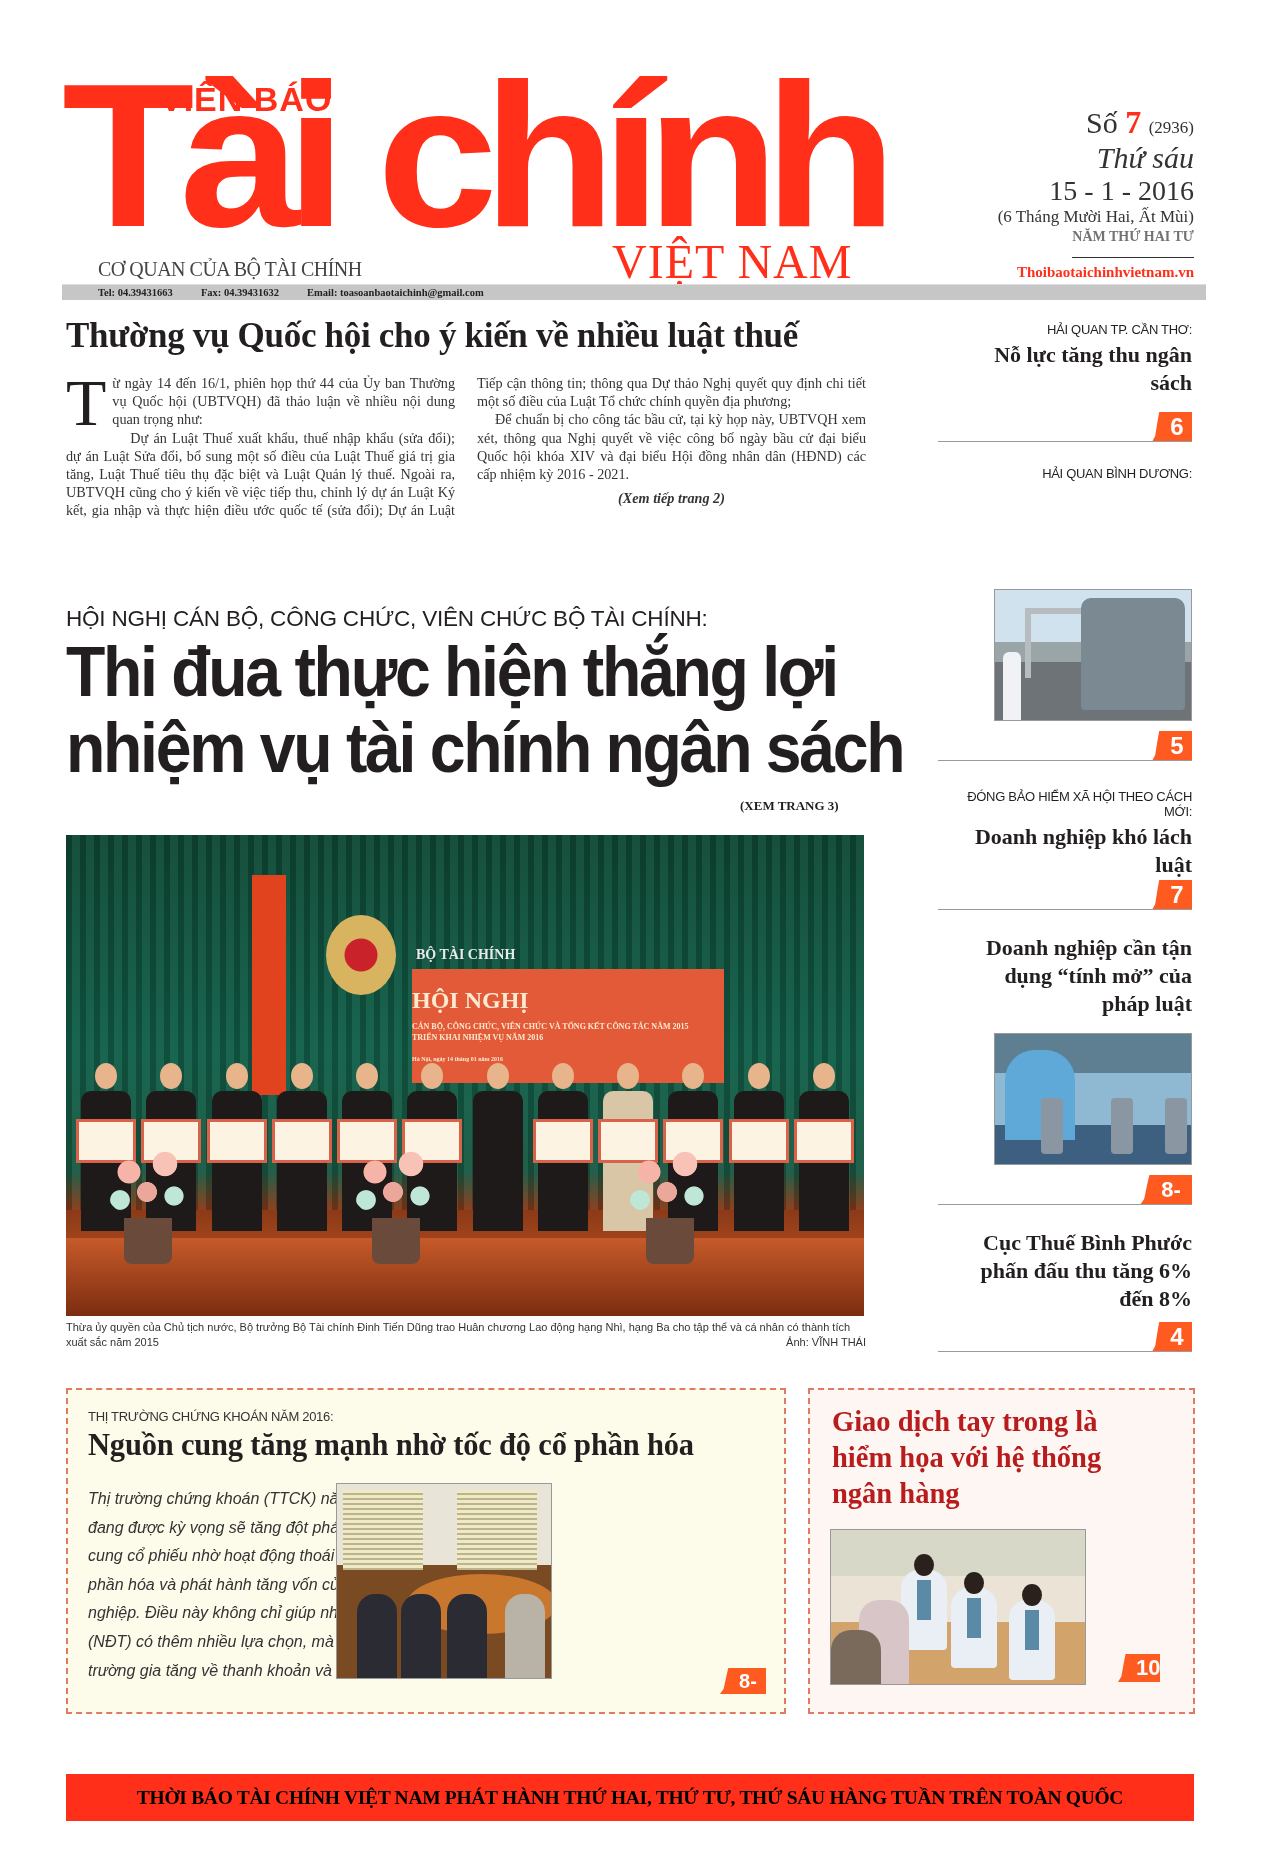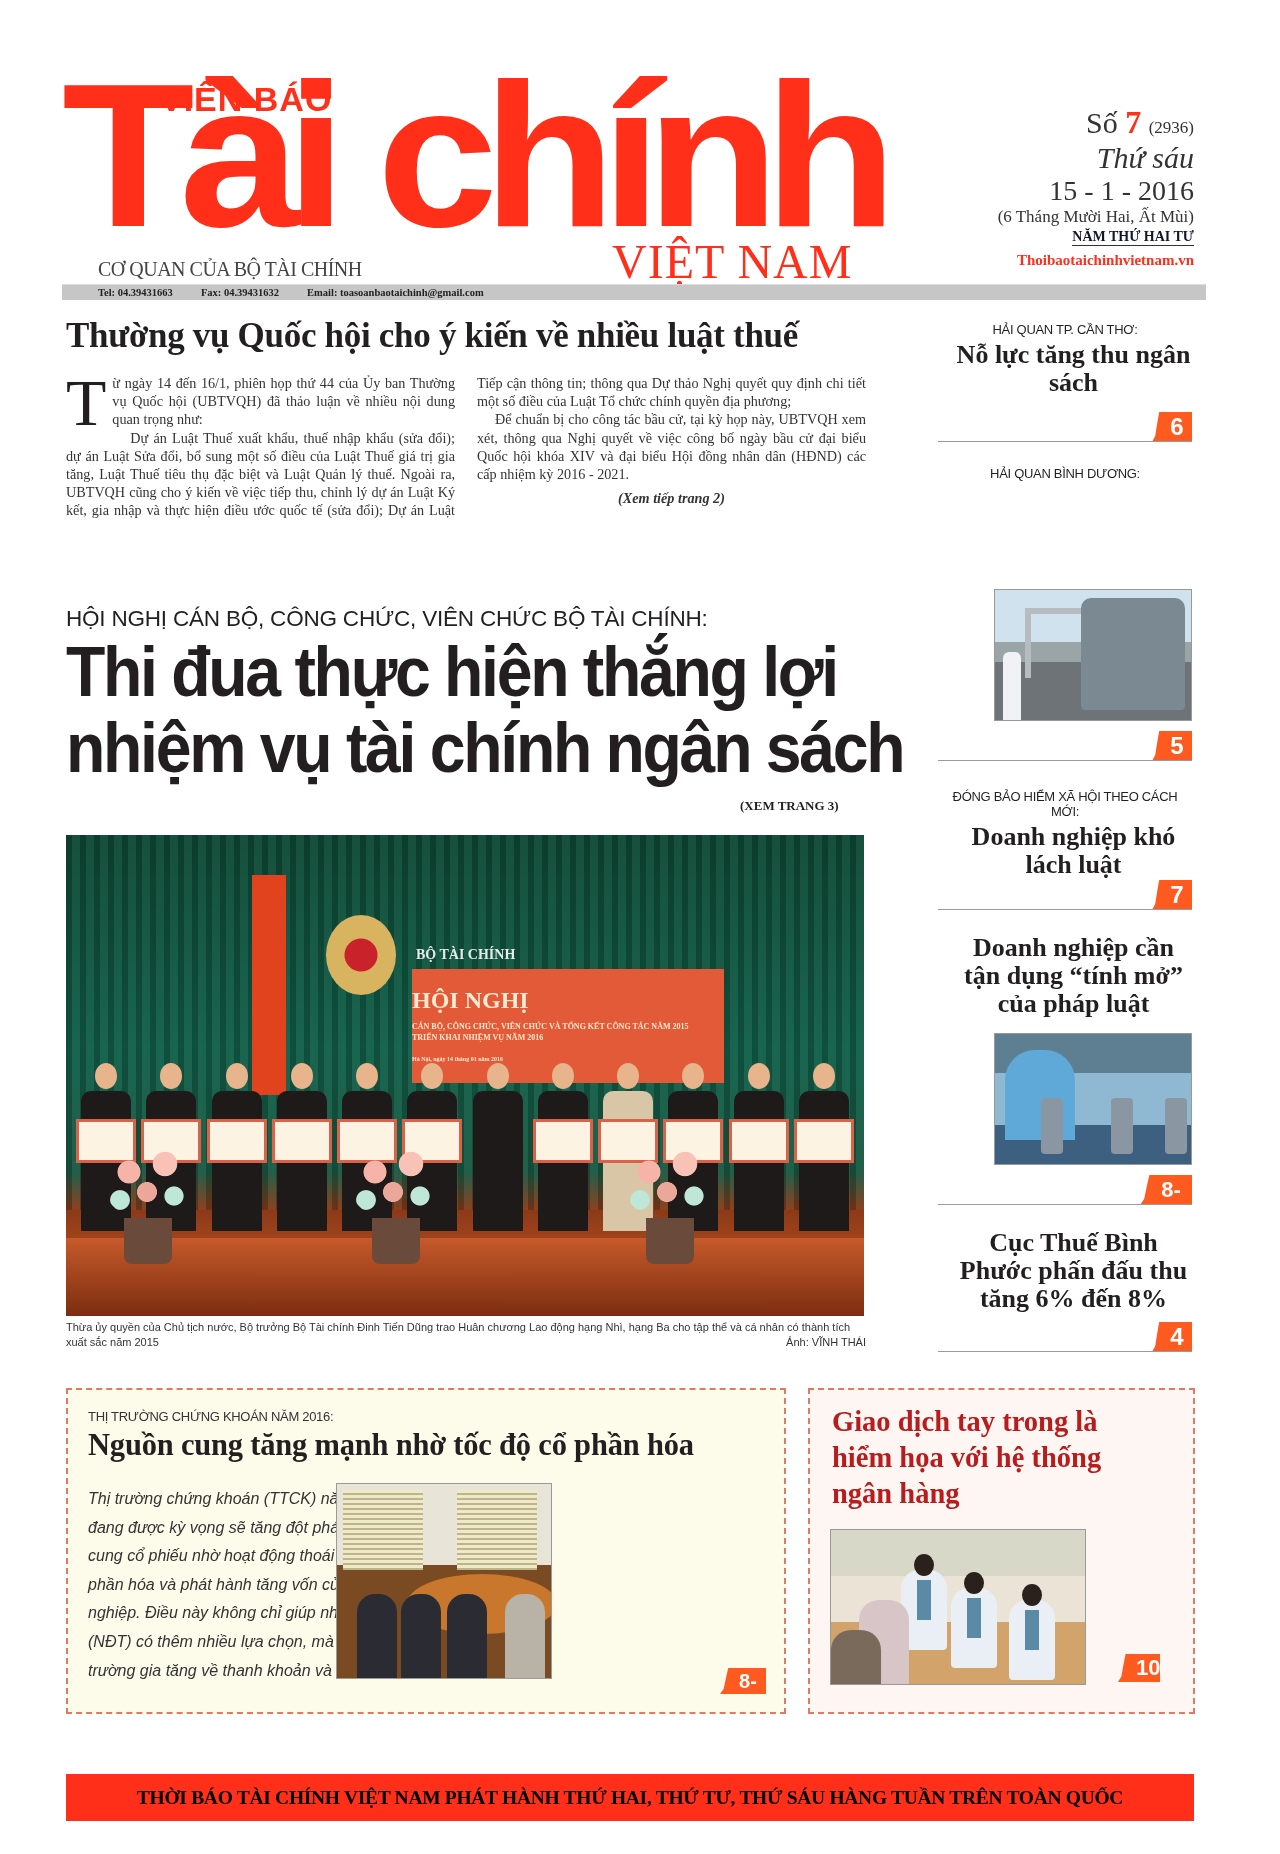--- a/index.html
+++ b/index.html
@@ -15,21 +15,21 @@
   .contact-bar { left: 62px; top: 284px; width: 1144px; height: 16px; background: #c6c6c6; border-top: 1px solid #dcdcdc; display: flex; align-items: center; padding-left: 36px; font-family: "Liberation Serif", serif; font-weight: 700; font-size: 10.5px; color: #222; }
   .contact-bar span { margin-right: 28px; }
 
   .issue { right: 86px; top: 104px; text-align: right; width: 220px; line-height: 1.15; }
   .issue .so { font-size: 30px; color: #333; }
   .issue .so b { color: #ff2f1a; font-size: 32px; }
   .issue .so small { font-size: 17px; color: #333; }
   .issue .dow { font-size: 30px; font-style: italic; color: #333; }
   .issue .date { font-size: 28px; color: #333; }
   .issue .lunar { font-size: 17px; color: #333; }
-  .issue .year { font-size: 14px; font-weight: 700; color: #0f172a; border-bottom: 1px solid #333; display: inline-block; padding-bottom: 0; }
+  .issue .year { font-size: 14px; font-weight: 700; color: #737373; border-bottom: 1px solid #333; display: inline-block; padding-bottom: 12px; }
   .issue .site { font-size: 15px; font-weight: 700; color: #ff2f1a; margin-top: 6px; }
 
   
   .lead-title { left: 66px; top: 316px; font-size: 35px; font-weight: 700; color: #231f20; letter-spacing: -0.3px; }
   .lead-body { left: 66px; top: 374px; width: 800px; column-count: 2; column-gap: 22px; font-size: 14.2px; line-height: 18.2px; text-align: justify; color: #333; }
   .lead-body p { text-indent: 18px; }
   .lead-body p.first { text-indent: 0; }
   .dropcap { float: left; font-size: 66px; line-height: 54px; margin: 2px 6px 0 0; color: #231f20; }
   .see-more { font-style: italic; font-weight: 700; text-align: center; display: block; margin-top: 6px; }
 
@@ -55,23 +55,23 @@
   .person .suit { width: 50px; height: 140px; background: #1f1a1a; margin: 2px auto 0; border-radius: 10px 10px 0 0; }
   .person .cert { position: absolute; left: -4px; top: 56px; width: 60px; height: 44px; background: #fdf3e3; border: 3px solid #d8624a; }
   .person.light .suit { background: #d8c6a6; }
   .stage { position: absolute; left: 0; bottom: 0; width: 100%; height: 78px; background: linear-gradient(180deg, #c65a2a, #7c2d10); }
   .pot { position: absolute; bottom: 52px; width: 48px; height: 46px; background: #6a4a3a; border-radius: 0 0 8px 8px; }
   .flower { position: absolute; bottom: 96px; width: 90px; height: 80px; border-radius: 50%; background: radial-gradient(circle at 30% 40%, #f6b3a8 0 14%, transparent 15%), radial-gradient(circle at 70% 30%, #f8c2b6 0 14%, transparent 15%), radial-gradient(circle at 50% 65%, #eaa79a 0 14%, transparent 15%), radial-gradient(circle at 20% 75%, #bfe7d8 0 10%, transparent 11%), radial-gradient(circle at 80% 70%, #bfe7d8 0 10%, transparent 11%); }
   .caption { left: 66px; top: 1320px; width: 800px; font-family: "Liberation Sans", sans-serif; font-size: 11px; line-height: 15px; color: #333; }
   .caption .credit { position: absolute; right: 0; top: 15px; }
 
   
-  .side { position: absolute; left: 938px; width: 254px; text-align: center; }
+  .side { position: absolute; left: 938px; width: 254px; text-align: right; }
   .side .sk { font-family: "Liberation Sans", sans-serif; font-size: 13px; color: #231f20; letter-spacing: -0.3px; }
-  .side .sh { font-size: 26px; font-weight: 700; line-height: 28px; color: #231f20; margin-left: 17px; }
+  .side .sh { font-size: 22px; font-weight: 700; line-height: 28px; color: #231f20; margin-left: 17px; }
   .pg { position: absolute; right: 0; height: 30px; background: #ff5a1f; color: #fff; font-family: "Liberation Sans", sans-serif; font-weight: 700; font-size: 24px; line-height: 30px; text-align: center; padding: 0 8px 0 18px; clip-path: polygon(18% 0, 100% 0, 100% 100%, 0 100%, 8% 80%, 14% 30%); }
   .side-rule { position: absolute; left: 938px; width: 254px; height: 1px; background: #9a9a9a; }
   .thumb { position: absolute; right: 0; width: 198px; height: 132px; border: 1px solid #999; overflow: hidden; }
   .thumb-truck { background: linear-gradient(180deg, #cfe2ee 0 40%, #9aa5a8 40% 55%, #6e7377 55% 100%); }
   .thumb-truck .cab { position: absolute; right: 6px; top: 8px; width: 104px; height: 112px; background: #7b8a92; border-radius: 10px 10px 4px 4px; }
   .thumb-truck .arch { position: absolute; left: 30px; top: 18px; width: 70px; height: 70px; border: 6px solid #b7bcc1; border-bottom: none; }
   .thumb-truck .guard { position: absolute; left: 8px; top: 62px; width: 18px; height: 68px; background: #f0f2f5; border-radius: 6px 6px 0 0; }
   .thumb-sew { background: linear-gradient(180deg, #5e7f91 0 30%, #8fb8d2 30% 70%, #3d5f80 70% 100%); }
   .thumb-sew .worker { position: absolute; left: 10px; top: 16px; width: 70px; height: 90px; background: #5fa9d9; border-radius: 30px 30px 0 0; }
   .thumb-sew .spool { position: absolute; bottom: 10px; width: 22px; height: 56px; background: #8a97a3; border-radius: 4px; }

